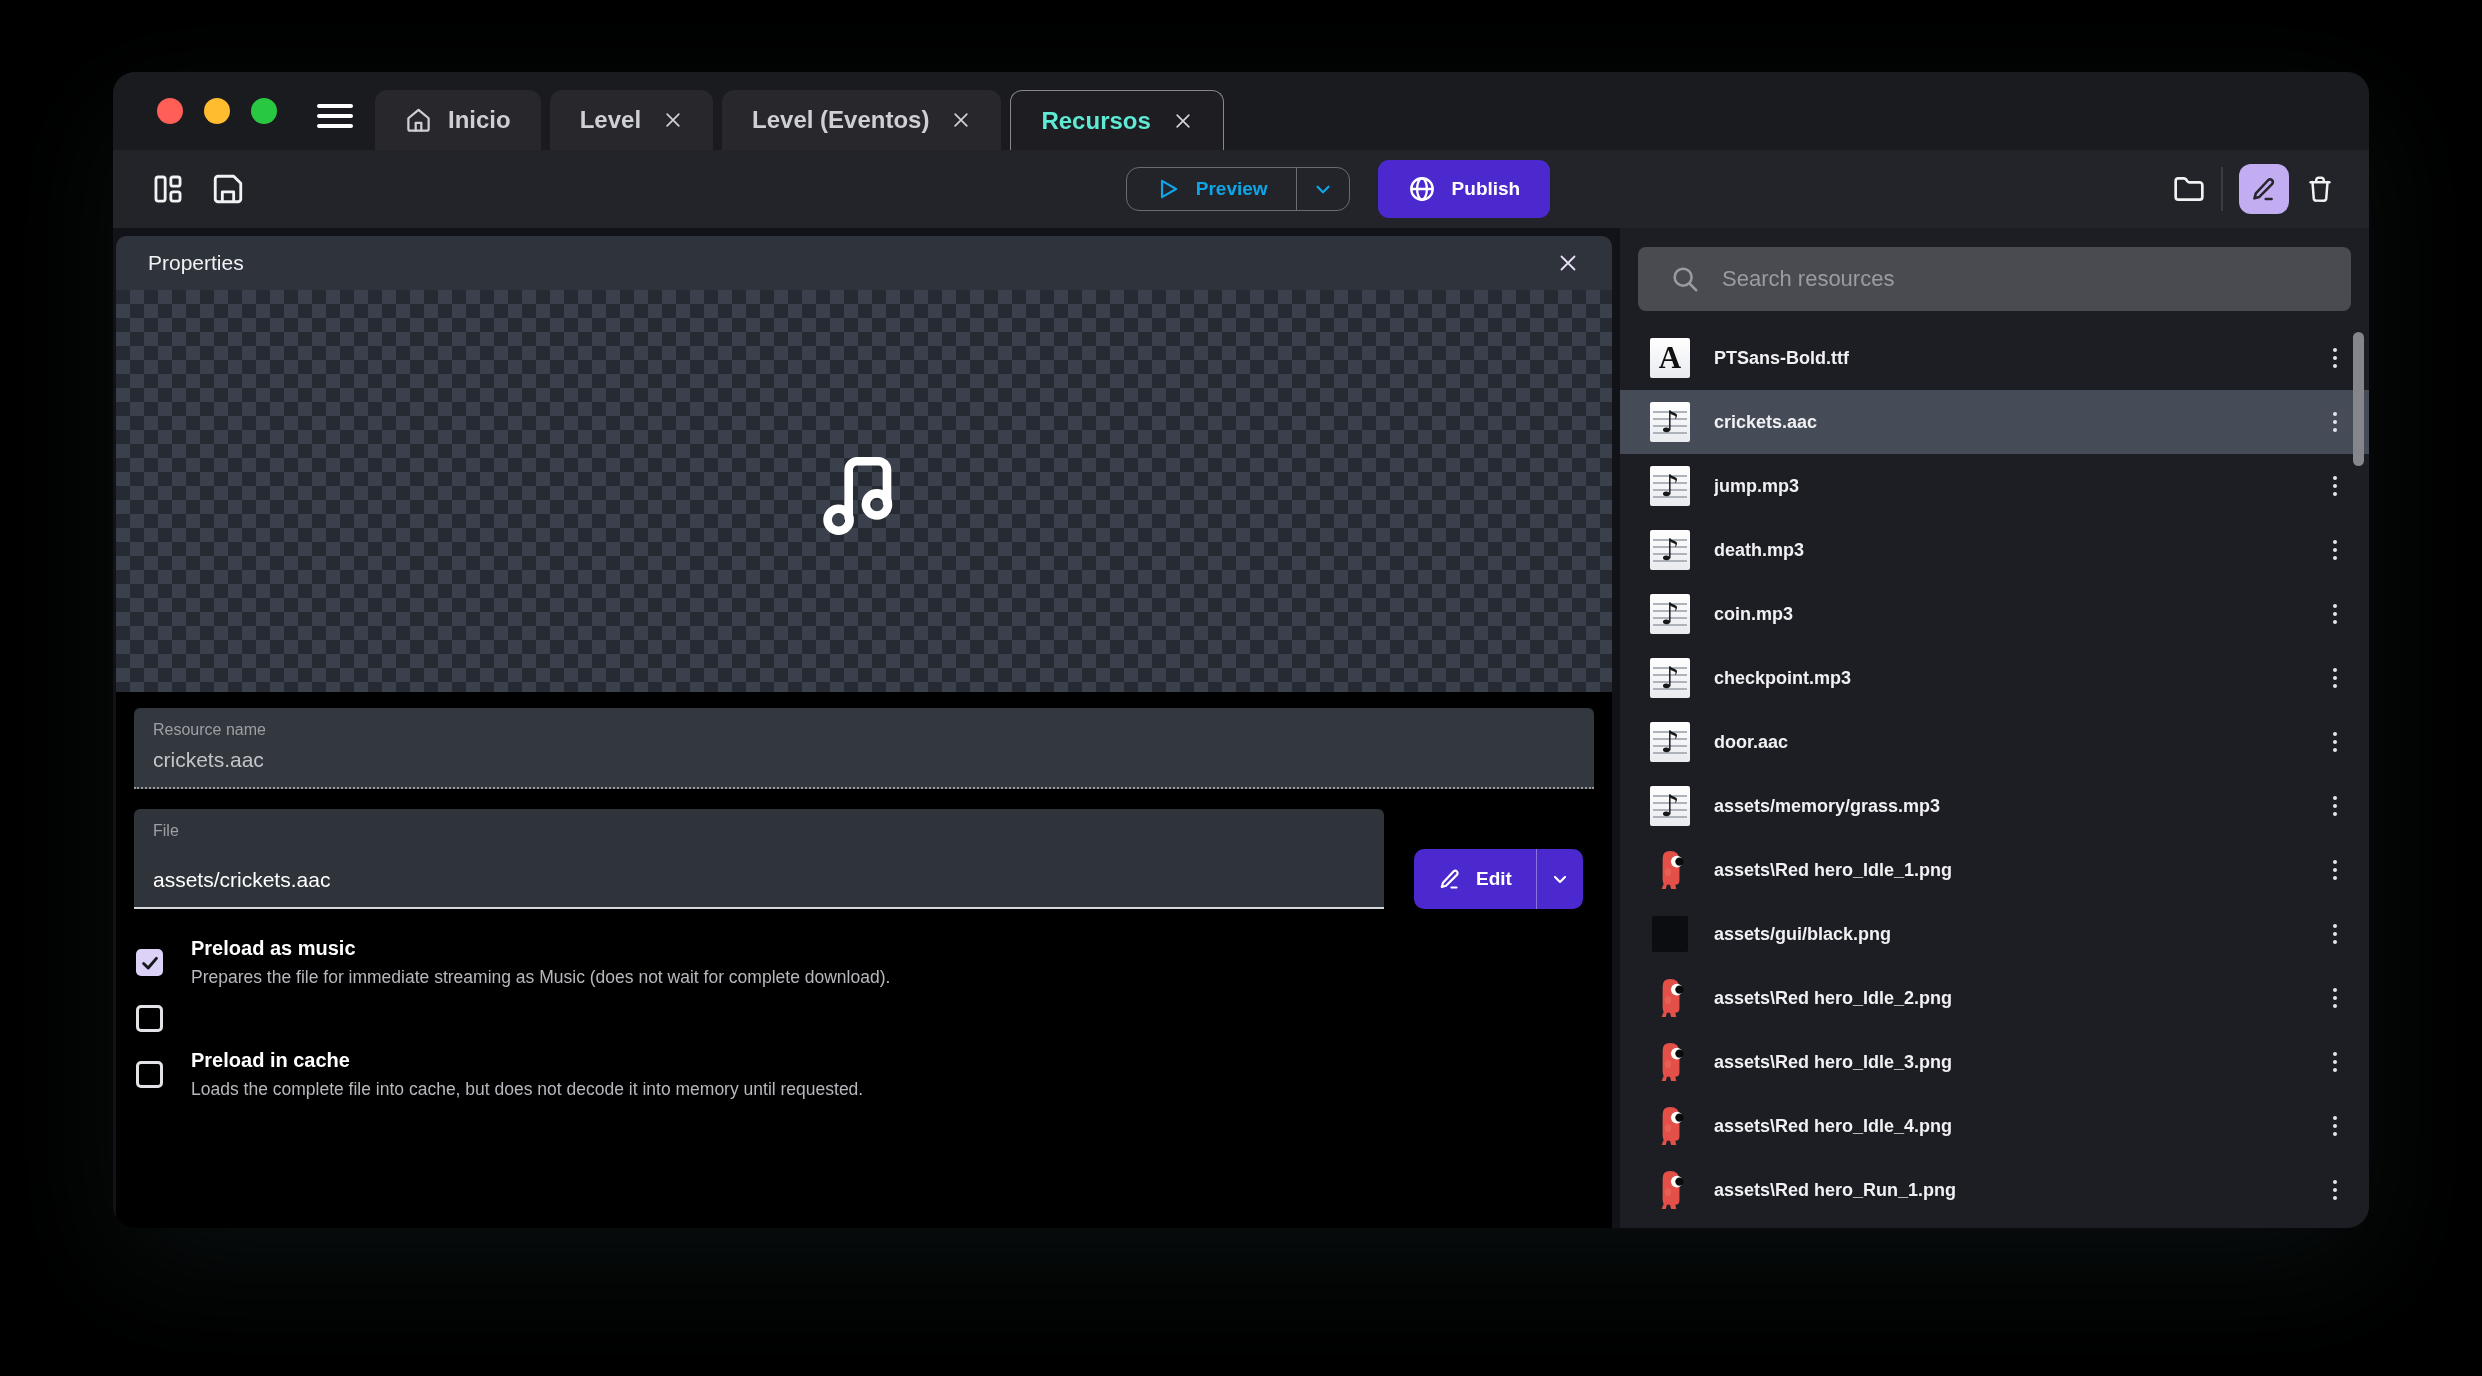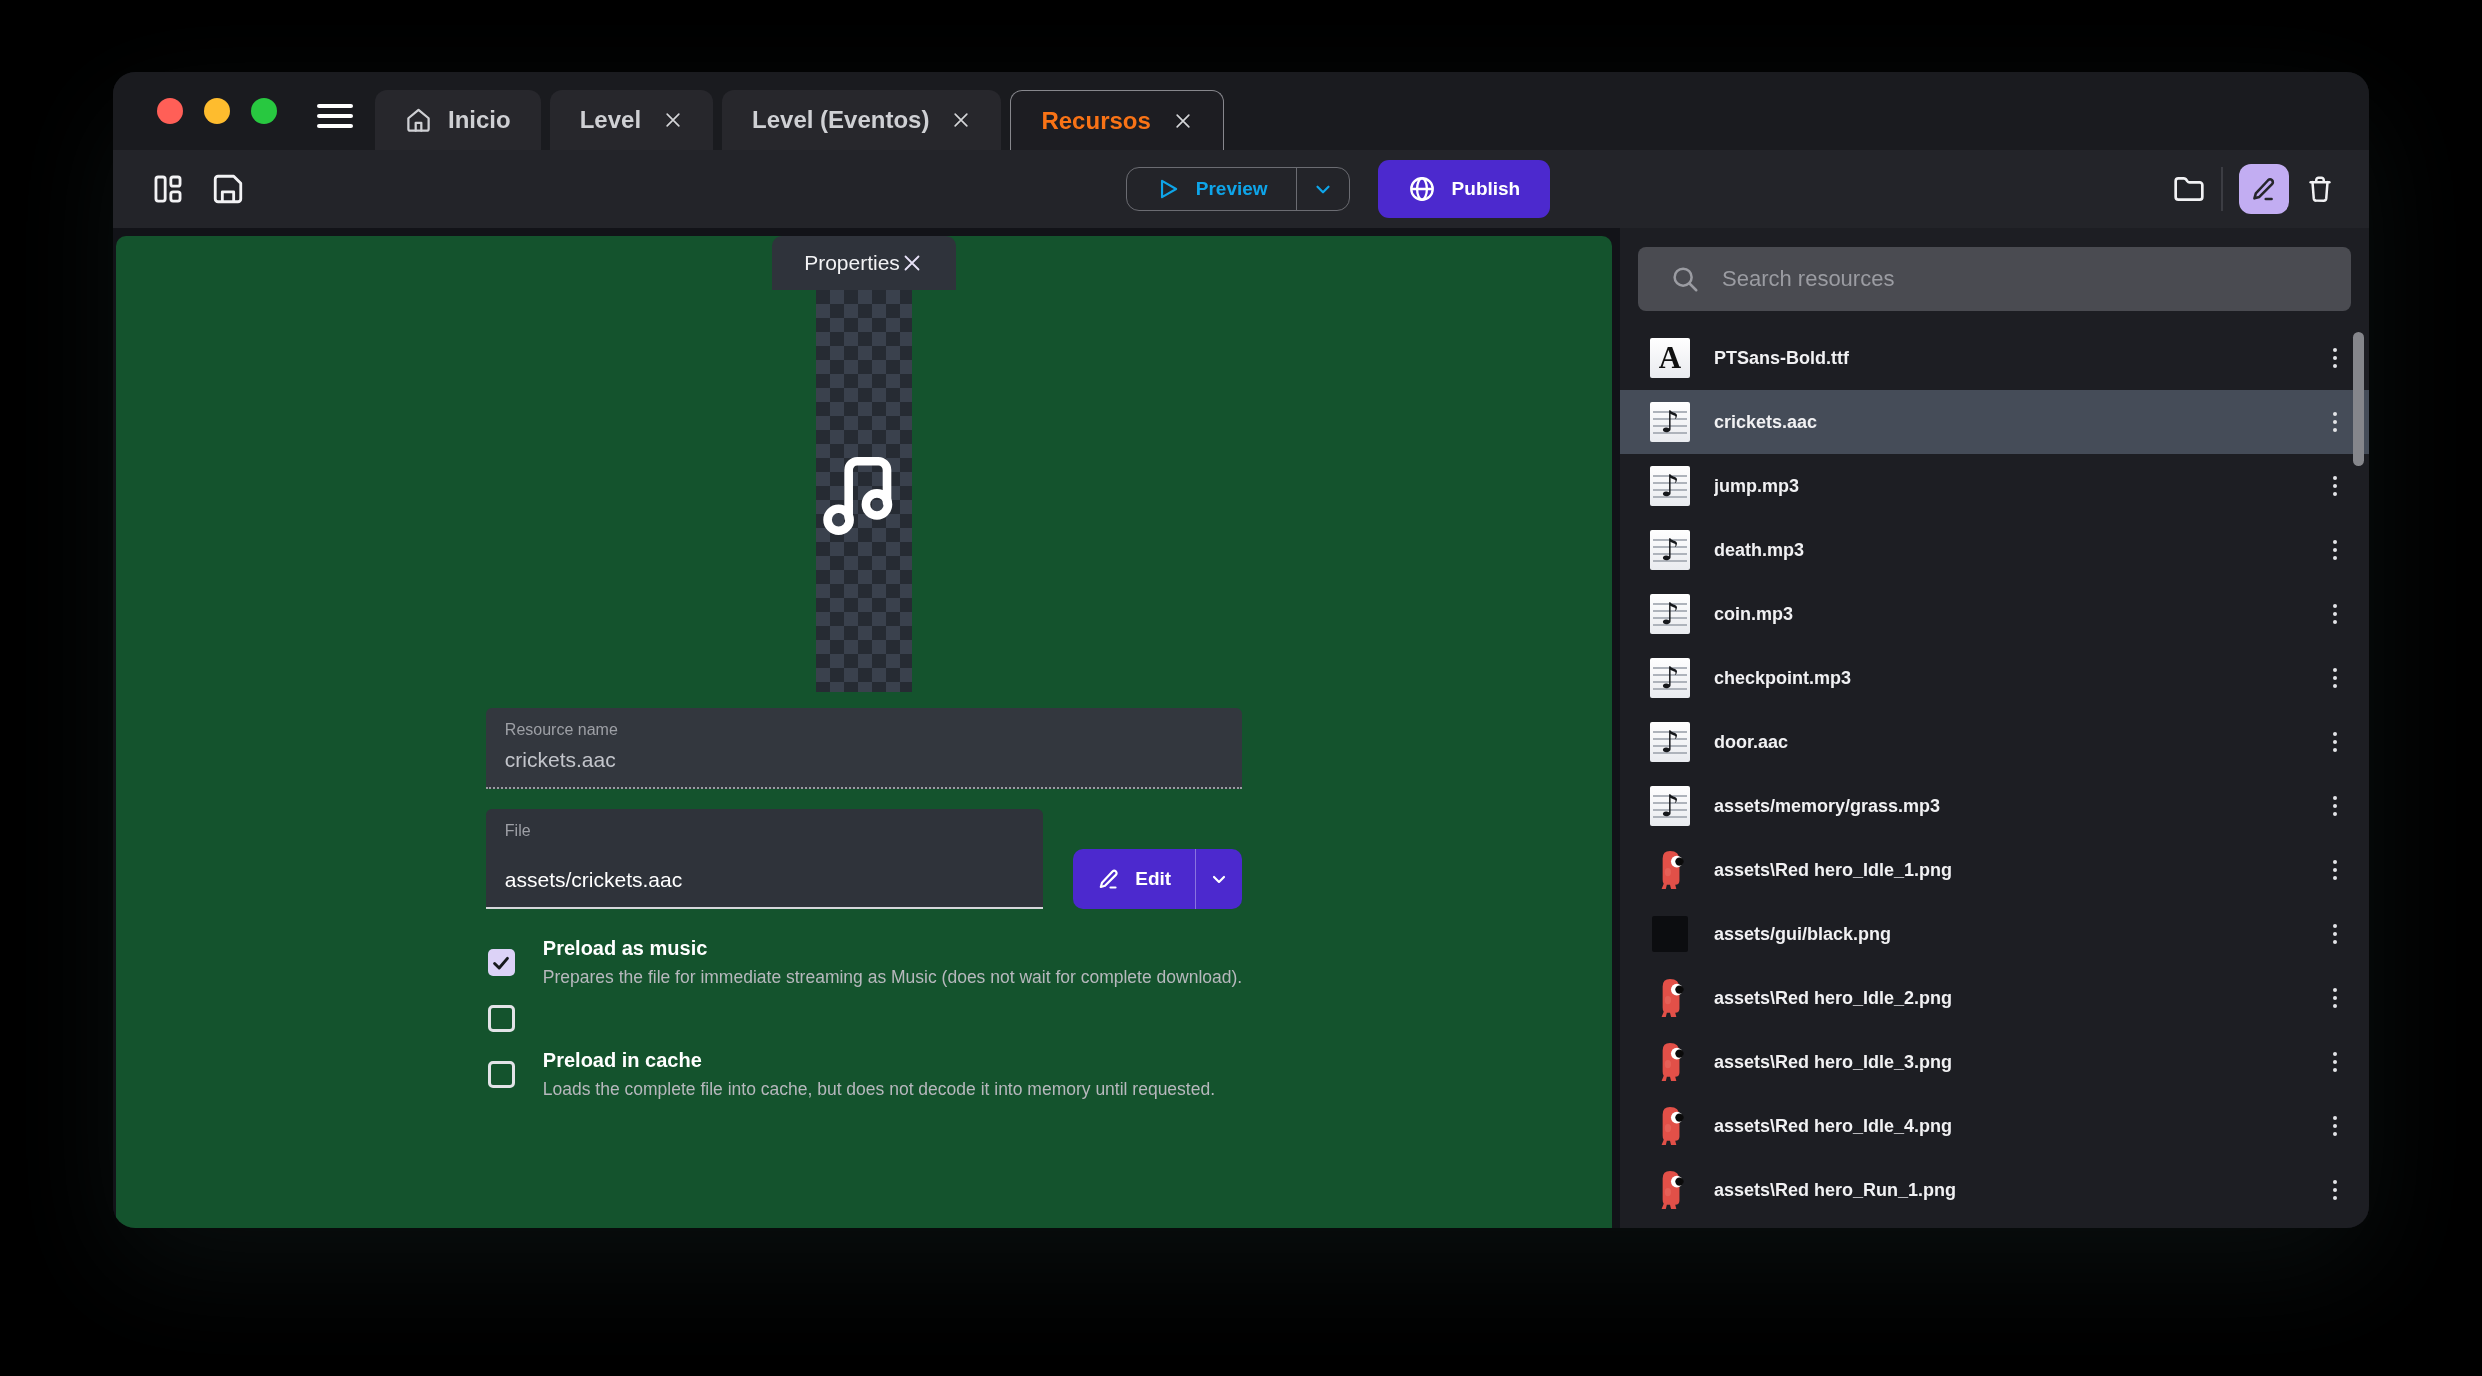--- a/index.html
+++ b/index.html
@@ -19,41 +19,41 @@
   .light{width:26px;height:26px;border-radius:50%;display:block;}
   .light.red{background:#ff5f57;} .light.yellow{background:#febc2e;} .light.green{background:#28c840;}
   .hamburger{margin:0 0 22px 40px;display:flex;flex-direction:column;gap:6px;cursor:pointer;}
   .hamburger span{width:36px;height:4px;background:#fff;border-radius:2px;}
   .tabs{display:flex;gap:9px;margin-left:22px;align-items:flex-end;height:60px;}
   .tab{
     height:60px;display:flex;align-items:center;gap:16px;padding:0 30px;
     background:#27272c;border-radius:12px 12px 0 0;color:#cfd0d4;
     font-size:24px;font-weight:600;cursor:pointer;box-sizing:border-box;white-space:nowrap;
   }
-  .tab.active{background:#1d1d22;border:1.5px solid #87878d;border-bottom:none;color:#f97316;font-weight:700;}
+  .tab.active{background:#1d1d22;border:1.5px solid #87878d;border-bottom:none;color:#5eead4;font-weight:700;}
   .tab .ticon{display:flex;align-items:center;color:#cfd0d4;}
   .tab .tclose{display:flex;align-items:center;color:#d4d5d8;padding-left:6px;}
   
   .toolbar{height:78px;background:#232429;display:flex;align-items:center;flex:none;}
   .tb-left{flex:1;display:flex;align-items:center;gap:26px;padding-left:38px;color:#f2f2f4;}
   .tb-center{display:flex;align-items:center;gap:28px;transform:translateX(95px);}
   .tb-right{flex:1;display:flex;align-items:center;justify-content:flex-end;padding-right:34px;}
   .icon-btn{background:none;border:none;padding:0;color:#f2f2f4;display:flex;align-items:center;cursor:pointer;}
   .split-btn{display:flex;align-items:stretch;border:1.5px solid #6b6c72;border-radius:13px;height:44px;box-sizing:border-box;color:#0ea5e9;}
   .split-main{display:flex;align-items:center;gap:15px;padding:0 28px;font-size:19px;font-weight:700;cursor:pointer;}
   .split-arrow{display:flex;align-items:center;justify-content:center;width:52px;border-left:1.5px solid #6b6c72;cursor:pointer;}
   .publish-btn{
     display:flex;align-items:center;gap:16px;height:58px;padding:0 30px;border:none;border-radius:11px;
     background:#4c29ce;color:#fff;font-size:19px;font-weight:700;cursor:pointer;font-family:inherit;
   }
   .tb-divider{width:2px;height:44px;background:#3c3d43;margin:0 16px;}
   .pencil-toggle{width:50px;height:50px;border-radius:12px;background:#c2adf2;border:none;display:flex;align-items:center;justify-content:center;color:#26262b;cursor:pointer;margin-right:16px;}
   
   .content{flex:1;display:flex;background:#121318;min-height:0;}
-  .props-panel{width:1496px;margin:8px 8px 0 3px;display:flex;flex-direction:column;background:#14532d;border-radius:10px 10px 0 0;min-height:0;align-items:center;}
+  .props-panel{width:1496px;margin:8px 8px 0 3px;display:flex;flex-direction:column;background:#000000;border-radius:10px 10px 0 0;min-height:0;}
   .props-header{height:54px;background:#2f333b;border-radius:10px 10px 0 0;display:flex;align-items:center;flex:none;}
   .props-title{color:#f2f2f4;font-size:21px;margin-left:32px;flex:1;}
   .props-close{color:#e8e2f8;margin-right:32px;display:flex;cursor:pointer;}
   .preview-area{
     height:402px;flex:none;background:#262b33;
     background-image:repeating-conic-gradient(#3a414d 0% 25%, #262b33 25% 50%);
     background-size:28px 28px;display:flex;align-items:center;justify-content:center;
   }
   .fields{padding:16px 18px 0 18px;display:flex;flex-direction:column;}
   .field{background:#33373e;border-radius:6px 6px 0 0;padding:13px 19px 15px 19px;}

